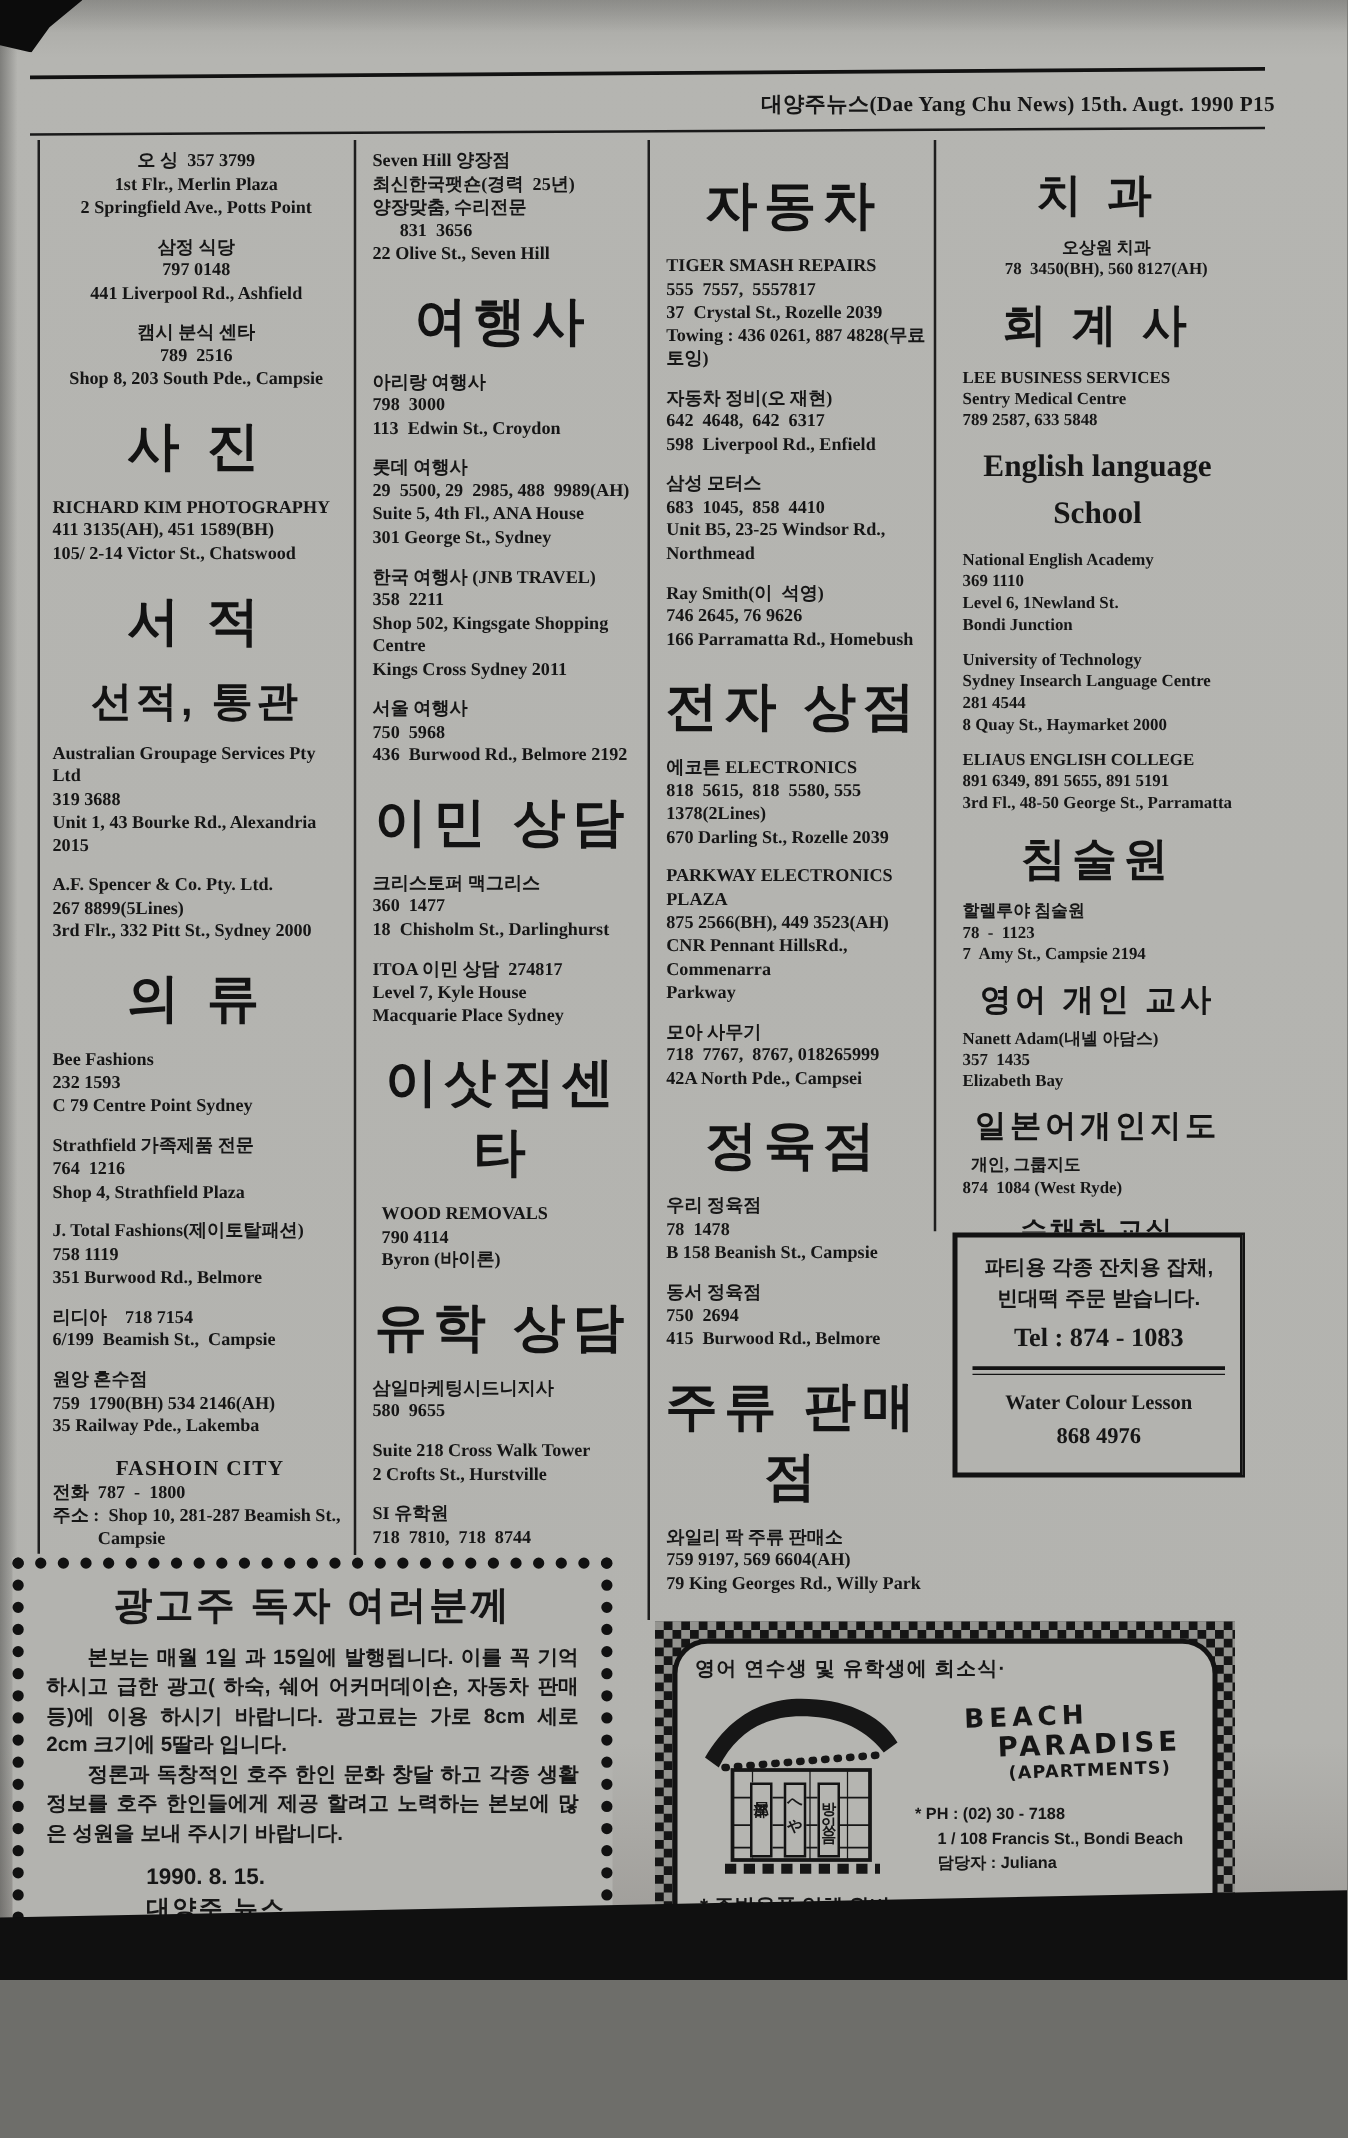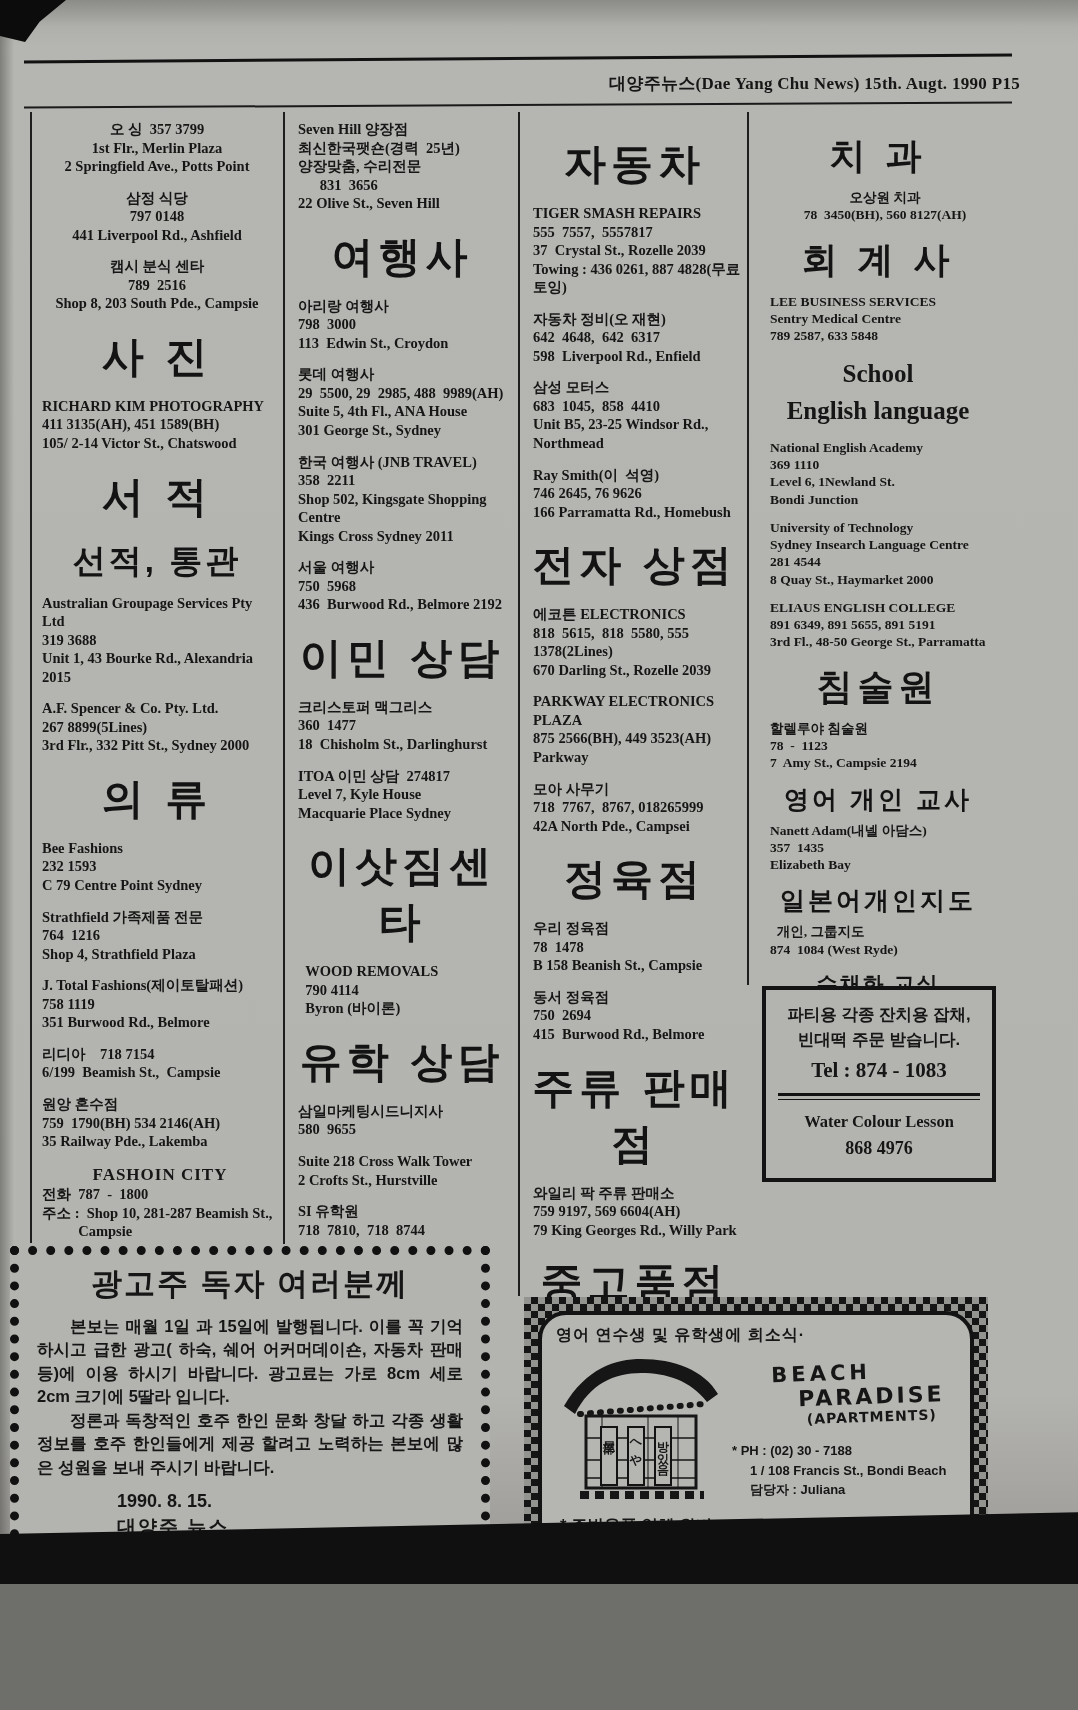--- a/index.html
+++ b/index.html
@@ -275,20 +275,21 @@
       </div>
       <div class="heading h1">전자 상점</div>
       <div class="entry">
         <div class="line">에코튼 ELECTRONICS</div>
         <div class="line">818  5615,  818  5580, 555 1378(2Lines)</div>
         <div class="line">670 Darling St., Rozelle 2039</div>
       </div>
       <div class="entry">
         <div class="line">PARKWAY ELECTRONICS PLAZA</div>
         <div class="line">875 2566(BH), 449 3523(AH)</div>
+        <div class="line">CNR Pennant HillsRd., Commenarra</div>
         <div class="line">Parkway</div>
       </div>
       <div class="entry">
         <div class="line">모아 사무기</div>
         <div class="line">718  7767,  8767, 018265999</div>
         <div class="line">42A North Pde., Campsei</div>
       </div>
       <div class="heading h1">정육점</div>
       <div class="entry">
         <div class="line">우리 정육점</div>
@@ -318,22 +319,22 @@
         <div class="line">오상원 치과</div>
         <div class="line">78  3450(BH), 560 8127(AH)</div>
       </div>
       <div class="heading h1">회 계 사</div>
       <div class="entry">
         <div class="line">LEE BUSINESS SERVICES</div>
         <div class="line">Sentry Medical Centre</div>
         <div class="line">789 2587, 633 5848</div>
       </div>
       <div class="hserif">
+        <div>English language</div>
         <div>School</div>
-        <div>English language</div>
       </div>
       <div class="entry">
         <div class="line">National English Academy</div>
         <div class="line">369 1110</div>
         <div class="line">Level 6, 1Newland St.</div>
         <div class="line">Bondi Junction</div>
       </div>
       <div class="entry">
         <div class="line">University of Technology</div>
         <div class="line">Sydney Insearch Language Centre</div>

